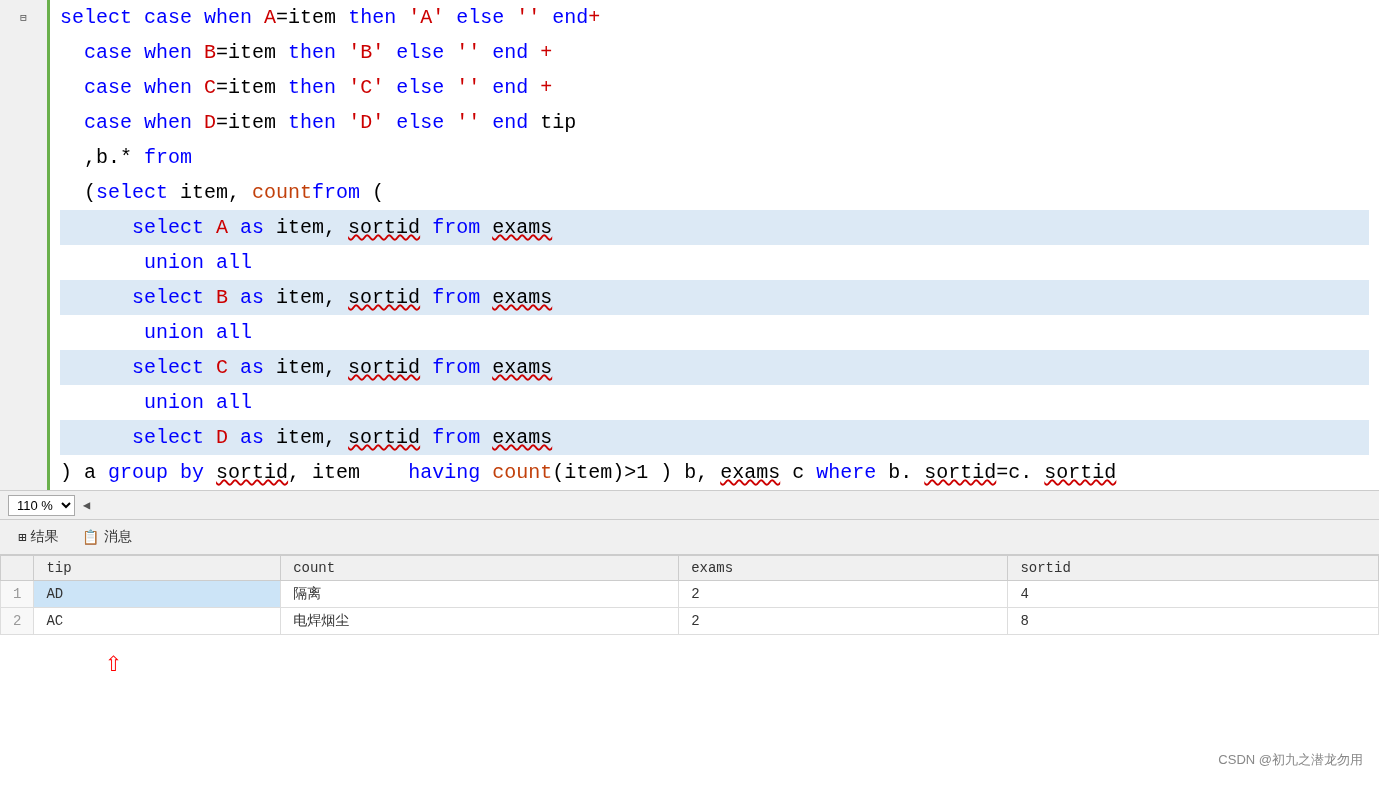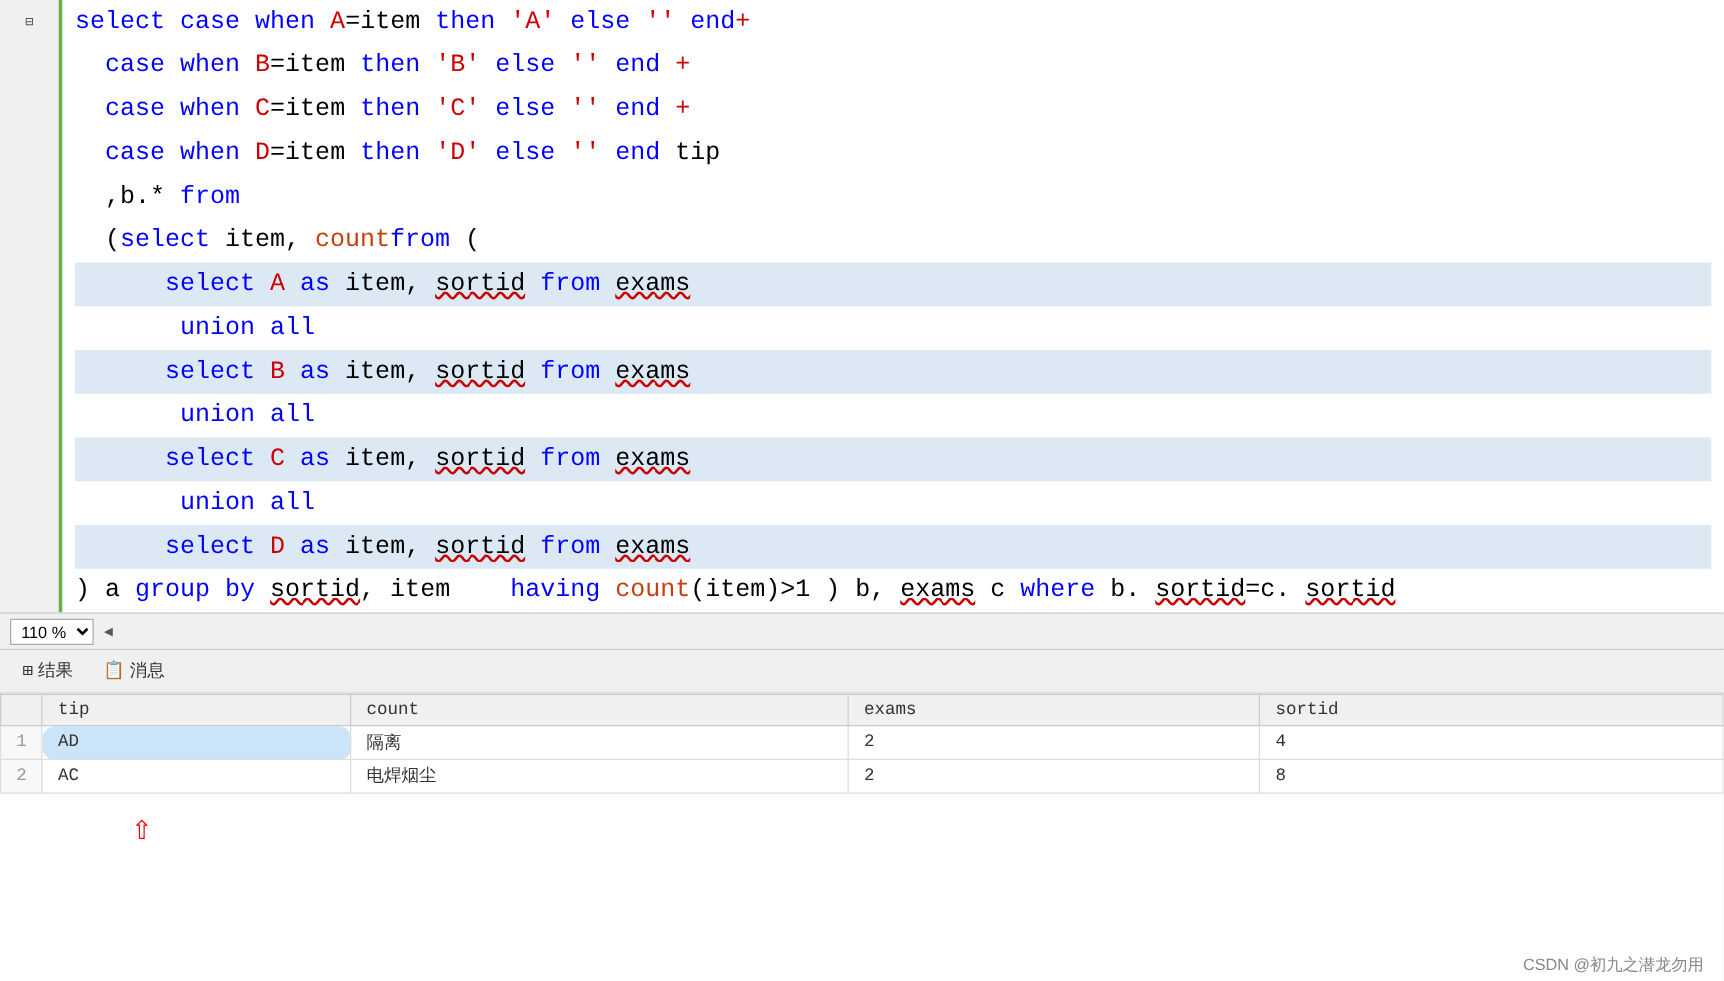--- a/index.html
+++ b/index.html
@@ -152,21 +152,20 @@
 
     .results-table .row-num {
       color: #999;
       background: #f8f8f8;
       width: 30px;
       text-align: center;
     }
 
     .cell-highlighted {
       background: #cce4f7;
-      border-radius: 10px;
     }
 
     
     .arrow-up {
       color: red;
       font-size: 28px;
       position: absolute;
       bottom: 30px;
       left: 110px;
     }
@@ -323,15 +322,15 @@
           <td>2</td>
           <td>8</td>
         </tr>
       </tbody>
     </table>
 
     <div style="position:relative; height:80px;">
       <span class="arrow-up" style="position:absolute; left:105px; top:10px;">⇧</span>
     </div>
 
-    <div class="watermark" style="position:fixed; bottom:4px; right:16px;">CSDN @初九之潜龙勿用</div>
+    <div class="watermark" style="position:fixed; bottom:16px; right:16px;">CSDN @初九之潜龙勿用</div>
   </div>
 </div>
 
 </body></html>

